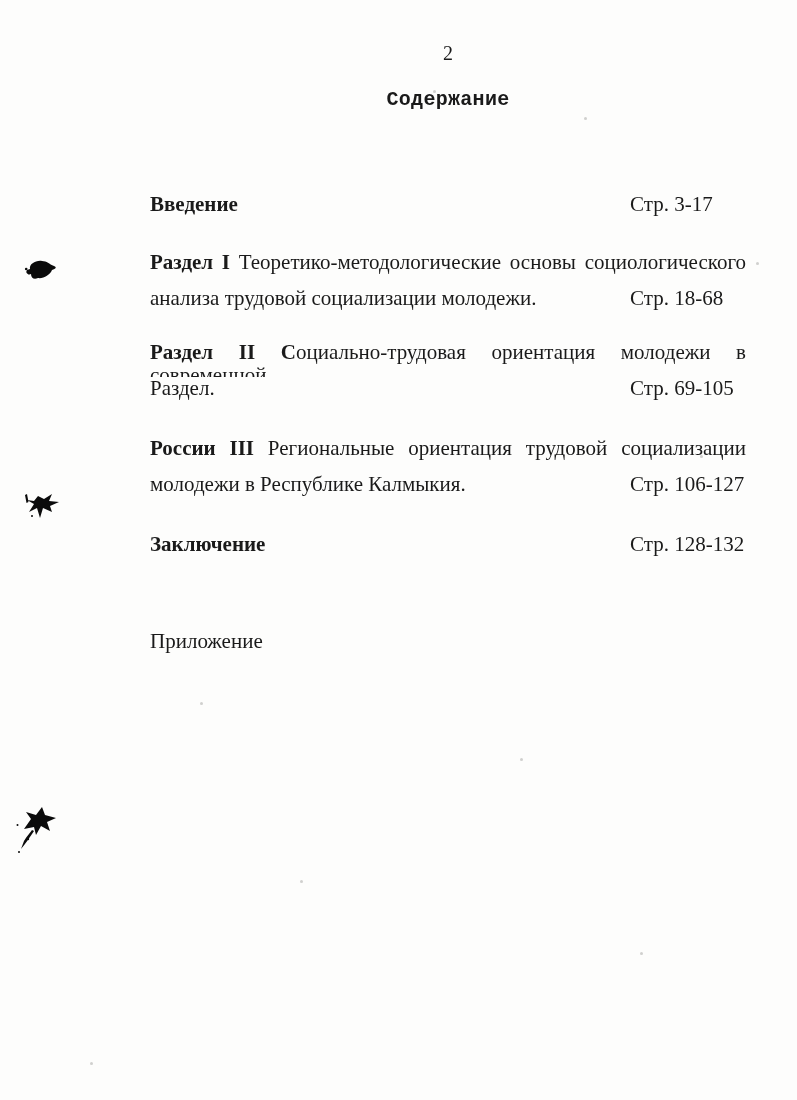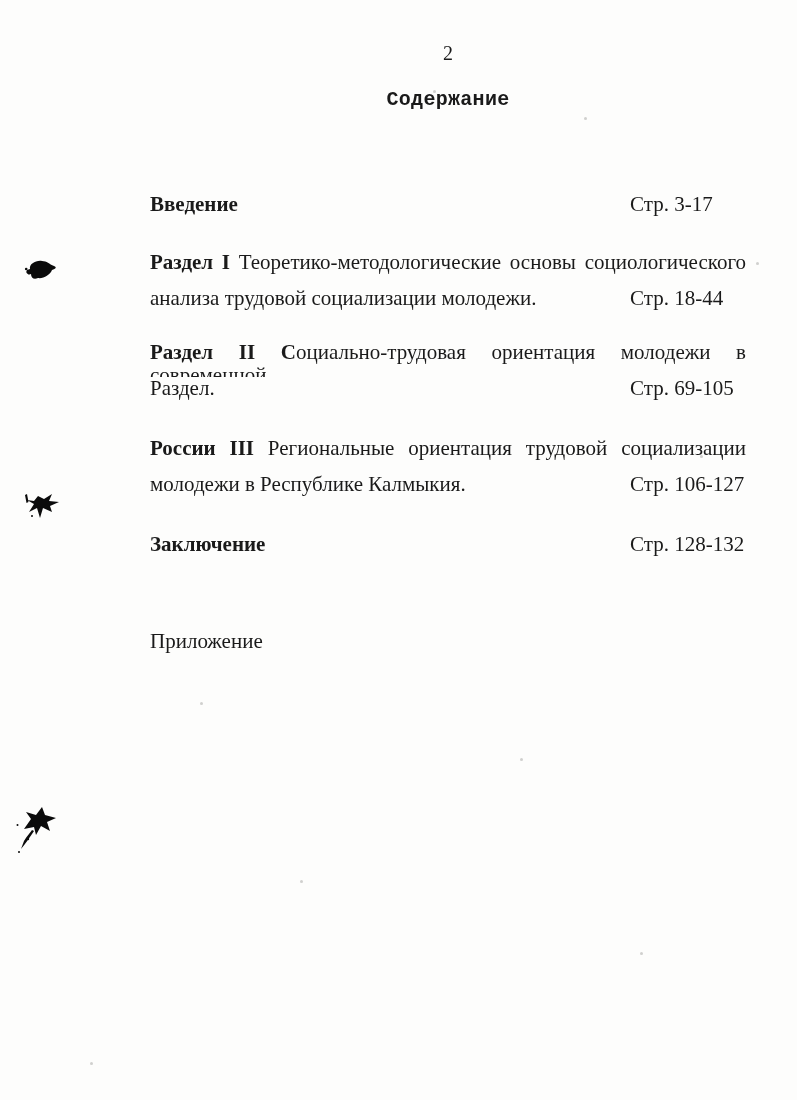--- a/index.html
+++ b/index.html
@@ -51,21 +51,21 @@
   <div class="line center" style="top:42px">2</div>
 
   <div class="line center b title" style="top:88px">Содержание</div>
 
   <div class="entry" style="top:193px">
     <div class="eline"><span class="b">Введение</span><span class="pageref">Стр. 3-17</span></div>
   </div>
 
   <div class="entry" style="top:251px">
     <div class="eline just"><span class="b">Раздел I </span><span>Теоретико-методологические основы социологического</span></div>
-    <div class="eline"><span>анализа трудовой социализации молодежи.</span><span class="pageref">Стр. 18-44</span></div>
+    <div class="eline"><span>анализа трудовой социализации молодежи.</span><span class="pageref">Стр. 18-68</span></div>
   </div>
 
   <div class="entry" style="top:341px">
     <div class="eline just"><span class="b">Раздел II С</span><span>оциально-трудовая ориентация молодежи в современной</span></div>
     <div class="eline"><span>Раздел.</span><span class="pageref">Стр. 69-105</span></div>
   </div>
 
   <div class="entry" style="top:437px">
     <div class="eline just"><span class="b">России III </span><span>Региональные ориентация трудовой социализации</span></div>
     <div class="eline"><span>молодежи в Республике Калмыкия.</span><span class="pageref">Стр. 106-127</span></div>

